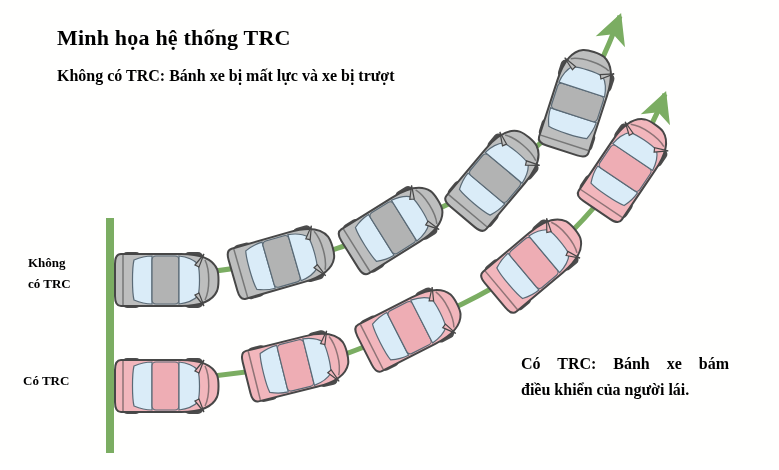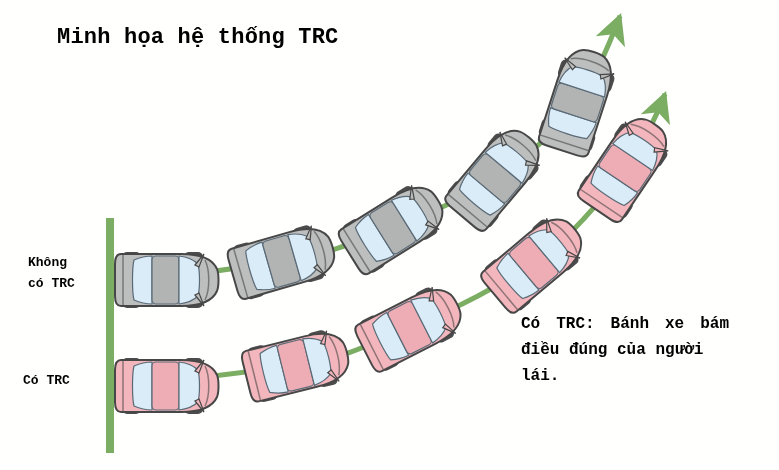--- a/index.html
+++ b/index.html
@@ -1,20 +1,20 @@
 <!DOCTYPE html>
 <html style="--path-green: #7bad62; --car-gray-body: #bdbebe; --car-gray-roof: #b2b3b3; --car-pink-body: #f2b6bc; --car-pink-roof: #eeadb4; --window-blue: #daecf8; --outline-dark: #474747; --ink: #000000;"><head>
 <meta charset="utf-8">
 <style>
   html,body{margin:0;padding:0;background:#fff;}
   .stage{
     position:relative;
     width:779px;height:464px;
     background:#fffffe;
-    font-family:Liberation Mono, monospace;
+    font-family:Liberation Serif, serif;
     color:var(--ink,#000);
     overflow:hidden;
   }
   .stage svg{position:absolute;left:0;top:0;}
 
   
   .title{
     position:absolute;left:57px;top:25px;
     font-size:22px;font-weight:bold;letter-spacing:.2px;
     white-space:nowrap;
@@ -28,21 +28,21 @@
     position:absolute;
     font-size:13px;font-weight:bold;line-height:21px;
     white-space:pre-line;
   }
   .label-no-trc{left:28px;top:252px;}
   .label-with-trc{left:23px;top:370px;}
   .note{
     position:absolute;left:521px;top:311px;width:208px;
     font-size:16px;font-weight:bold;line-height:26px;
   }
-  .note .jline{text-align:justify;text-align-last:justify;}
+  .note .jline{text-align:justify;text-align-last:justify;margin-top:40px;}
   .note .lline{text-align:left;}
 
   
   .startline{stroke:var(--path-green,#7bad62);stroke-width:8;fill:none;}
   .track{stroke:var(--path-green,#7bad62);stroke-width:5;fill:none;}
   .arrow-head{fill:var(--path-green,#7bad62);}
 
   .car-tire{fill:#4c4c4c;}
   .car-body{fill:var(--cbody);stroke:var(--outline-dark,#474747);stroke-width:2;stroke-linejoin:round;}
   .car-line{fill:none;stroke:rgba(60,60,60,.55);stroke-width:1.5;}
@@ -100,24 +100,25 @@
 
     <use href="#car-shape" class="car-pink" transform="translate(167,386)"></use>
     <use href="#car-shape" class="car-pink" transform="translate(297,365) rotate(-14)"></use>
     <use href="#car-shape" class="car-pink" transform="translate(411,327) rotate(-27)"></use>
     <use href="#car-shape" class="car-pink" transform="translate(535,262) rotate(-40)"></use>
     <use href="#car-shape" class="car-pink" transform="translate(626,167) rotate(-56)"></use>
   </svg>
 
   <div class="title">Minh họa hệ thống TRC</div>
 
+  <div class="subtitle">Không có TRC: Bánh xe bị mất lực và xe bị trượt</div>
 
   <div class="track-label label-no-trc">Không
 có TRC</div>
 
   <div class="track-label label-with-trc">Có TRC</div>
 
   <div class="note">
     <div class="jline">Có TRC: Bánh xe bám</div>
-    <div class="lline">điều đúng của  người lái.</div>
+    <div class="lline">điều khiển của  người lái.</div>
   </div>
 
 </div>
 
 </body></html>

